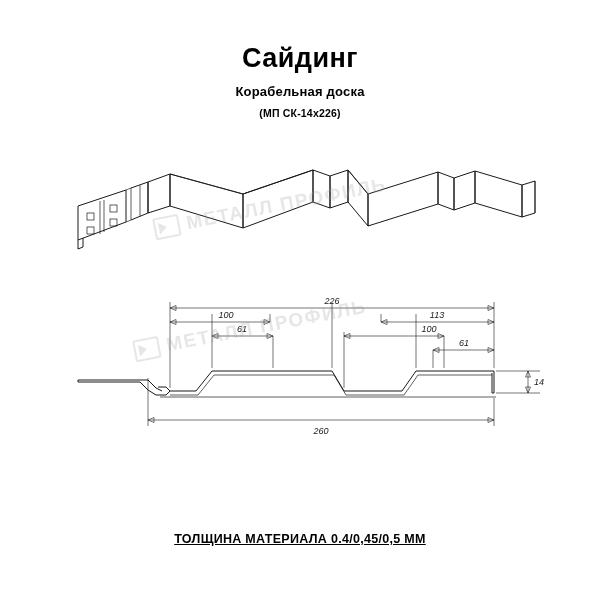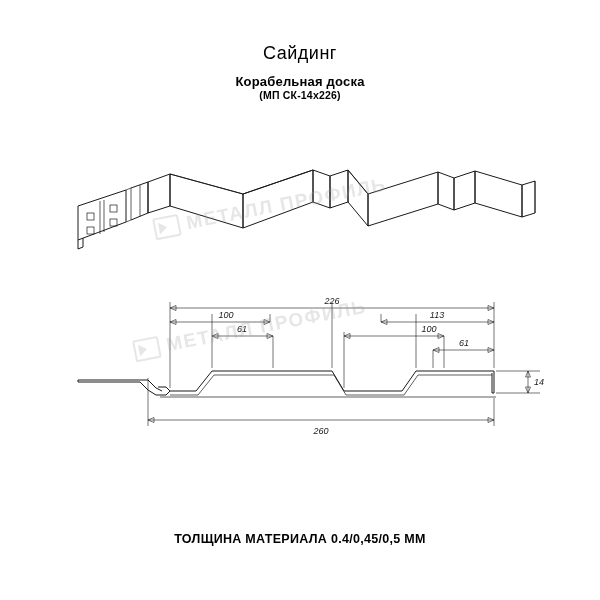--- a/index.html
+++ b/index.html
@@ -21,46 +21,47 @@
   }
   
   .title-block {
     position: absolute;
     top: 44px;
     left: 0;
     width: 100%;
     text-align: center;
   }
   .title-main {
-    font-size: 18px;
-    font-weight: normal;
+    font-size: 27px;
+    font-weight: bold;
     letter-spacing: 0.5px;
     line-height: 1.1;
   }
   .title-sub {
     font-size: 13px;
     font-weight: bold;
     margin-top: 10px;
     letter-spacing: 0.2px;
   }
   .title-code {
     font-size: 10.5px;
     font-weight: bold;
-    margin-top: 0;
+    margin-top: 8px;
     letter-spacing: 0.2px;
   }
   .footer-note {
     position: absolute;
     bottom: 54px;
     left: 0;
     width: 100%;
     text-align: center;
     font-size: 12.5px;
     font-weight: bold;
     letter-spacing: 0.3px;
+    text-decoration: underline;
   }
   
   .iso-wrap {
     position: absolute;
     top: 150px;
     left: 30px;
     width: 540px;
     height: 130px;
   }
   .sect-wrap {

